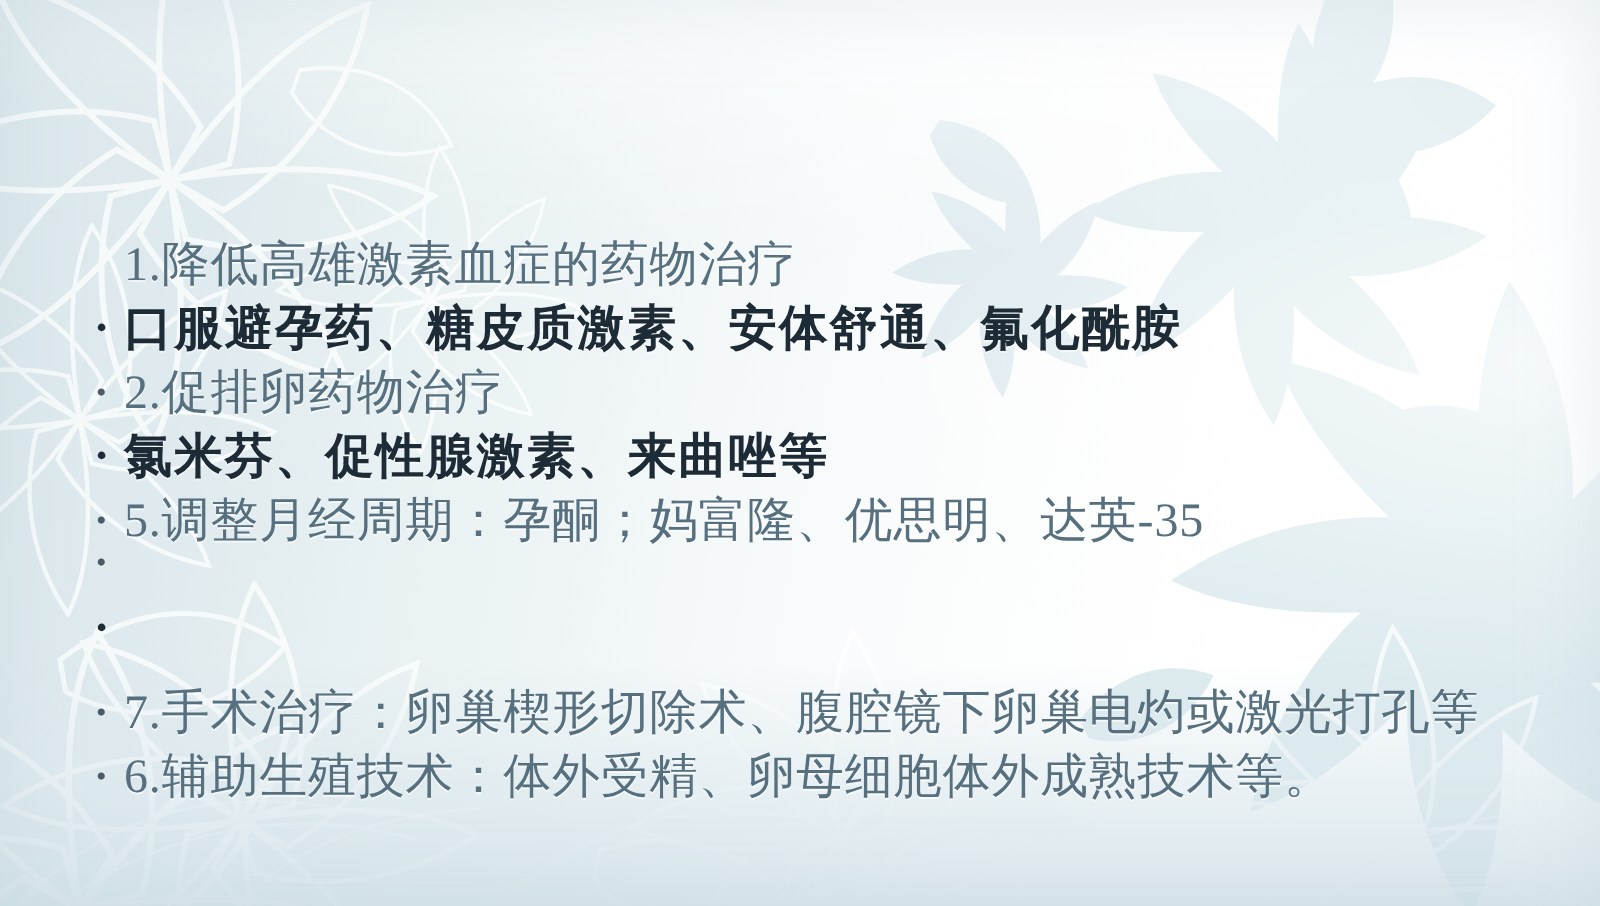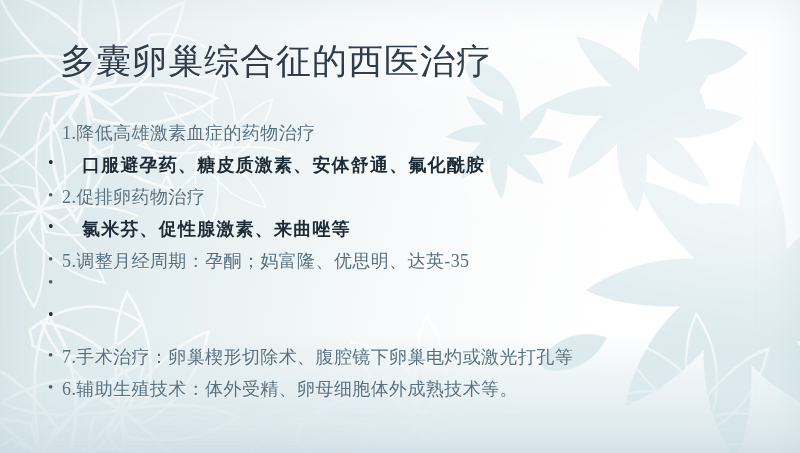--- a/index.html
+++ b/index.html
@@ -91,37 +91,36 @@
     font-size: 15px;
     line-height: 1;
     color: #4a5a66;
     text-align: left;
     position: relative;
     top: -3px;
   }
   .bullet.hidden { visibility: hidden; }
   .txt {
     display: inline-block;
-    font-size: 18px;
+    font-size: 24px;
     line-height: 30px;
     letter-spacing: 0.4px;
   }
   
   .line.head .txt {
     color: #57707f;
     font-weight: 400;
     text-shadow: 0 1px 0 rgba(255,255,255,0.6);
   }
   
   .line.drug .txt {
     color: #1d2b36;
     font-weight: 700;
     letter-spacing: 1.2px;
     text-shadow: 0 1px 0 rgba(255,255,255,0.5);
-    margin-left: 20px;
   }
   .line.drug .bullet { color: #1d2b36; font-size: 16px; }
 </style>
 </head>
 <body>
 
 <div id="slide">
 
   <div class="bg-base"></div>
 
@@ -221,21 +220,20 @@
         <path d="M660 452 C 710 408 760 402 798 410"></path>
         <path d="M120 452 C 150 420 190 408 240 404"></path>
       </g>
     </svg>
   </div>
 
   <div class="bg-topsheen"></div>
   <div class="bg-bottom"></div>
   <div class="bg-vignette"></div>
 
-  <div class="title">多囊卵巢综合征的西医治疗</div>
 
   <div class="body-list">
 
     <div class="line head">
       <span class="bullet hidden"></span>
       <span class="txt">1.降低高雄激素血症的药物治疗</span>
     </div>
 
     <div class="line drug">
       <span class="bullet">•</span>

